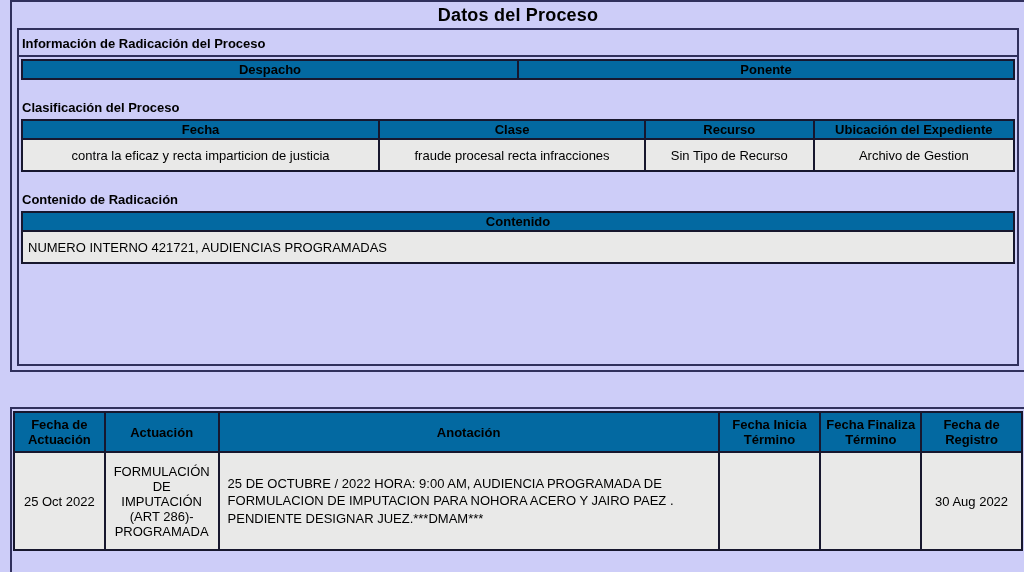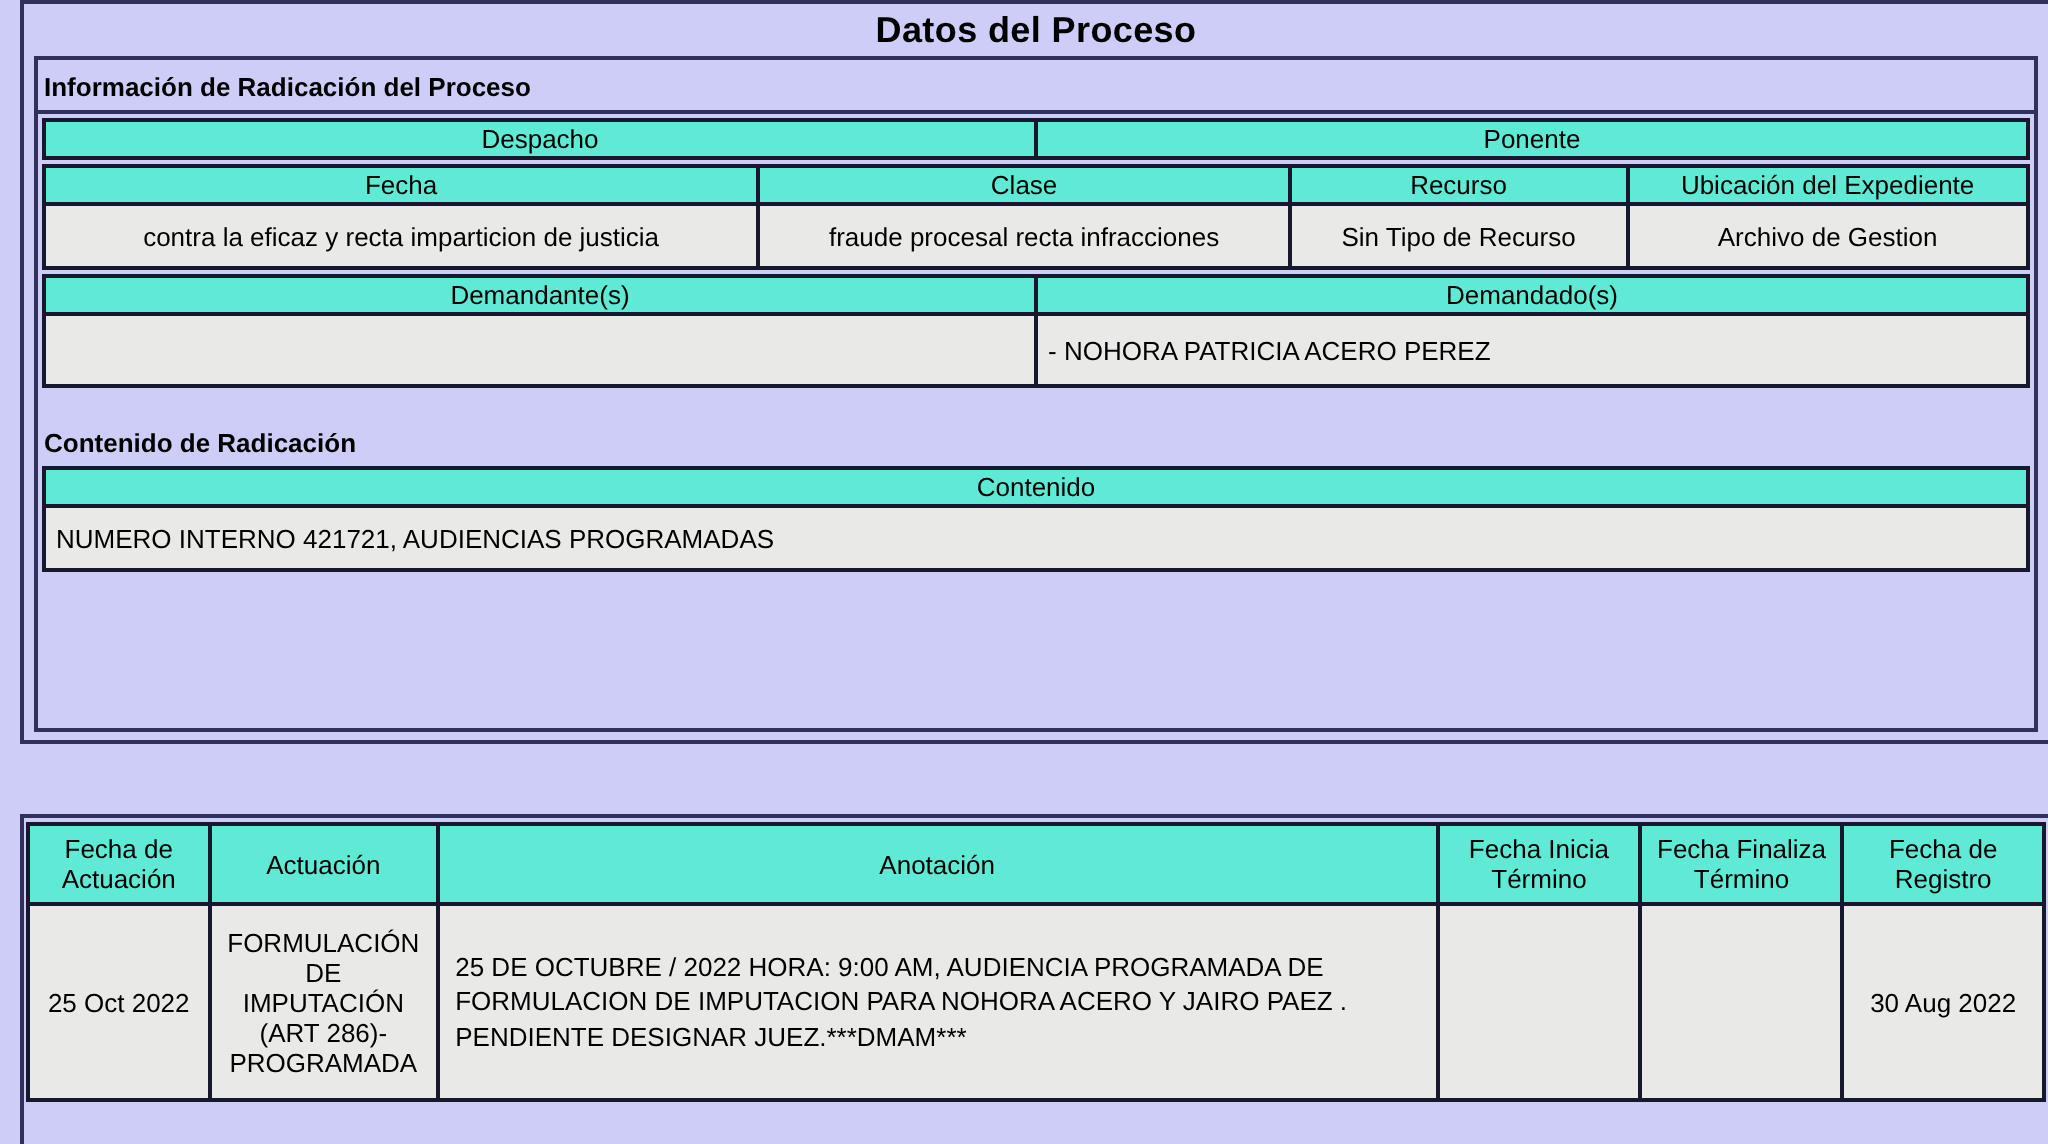--- a/index.html
+++ b/index.html
@@ -32,21 +32,21 @@
   }
   table.grid{
     width:calc(100% - 4px);margin:2px 2px 0 2px;
     border-collapse:collapse;table-layout:fixed;
     font-size:13px;
   }
   table.grid th,table.grid td{
     border:2px solid #17172e;overflow:hidden;
   }
   table.grid th{
-    background:#5eead4;font-weight:normal;text-align:center;
+    background:#0369a1;font-weight:bold;text-align:center;
     padding:1px 4px;height:15px;
   }
   table.grid td{
     background:#e9e9e8;text-align:center;padding:2px 5px;height:26px;
   }
   table.grid td.left{text-align:left}
   #sujetos-table td{height:30px}
   
   #act-table{width:calc(100% - 2px);margin:2px 1px 0 1px}
   #act-table th{height:34px;padding:2px 4px}
@@ -69,20 +69,21 @@
           <col style="width:50%">
         </colgroup>
       <tbody>
           <tr>
         <th>Despacho</th>
         <th>Ponente</th>
       </tr>
     </tbody>
       </table>
 
+    <div class="sec-label">Clasificación del Proceso</div>
     <table class="grid">
       <colgroup>
           <col style="width:36%">
           <col style="width:26.8%">
           <col style="width:17%">
           <col style="width:20.2%">
         </colgroup>
       <tbody>
           <tr>
         <th>Fecha</th>
@@ -92,36 +93,20 @@
       </tr>
       <tr>
         <td>contra la eficaz y recta imparticion de justicia</td>
         <td>fraude procesal recta infracciones</td>
         <td>Sin Tipo de Recurso</td>
         <td>Archivo de Gestion</td>
       </tr>
     </tbody>
       </table>
 
-    <table class="grid" id="sujetos-table">
-      <colgroup>
-          <col style="width:50%">
-          <col style="width:50%">
-        </colgroup>
-      <tbody>
-          <tr>
-        <th>Demandante(s)</th>
-        <th>Demandado(s)</th>
-      </tr>
-      <tr>
-        <td class="left"></td>
-        <td class="left">- NOHORA PATRICIA ACERO PEREZ</td>
-      </tr>
-    </tbody>
-      </table>
 
     <div class="sec-label">Contenido de Radicación</div>
     <table class="grid">
       <tbody>
           <tr>
         <th>Contenido</th>
       </tr>
       <tr>
         <td class="left">NUMERO INTERNO 421721, AUDIENCIAS PROGRAMADAS</td>
       </tr>

